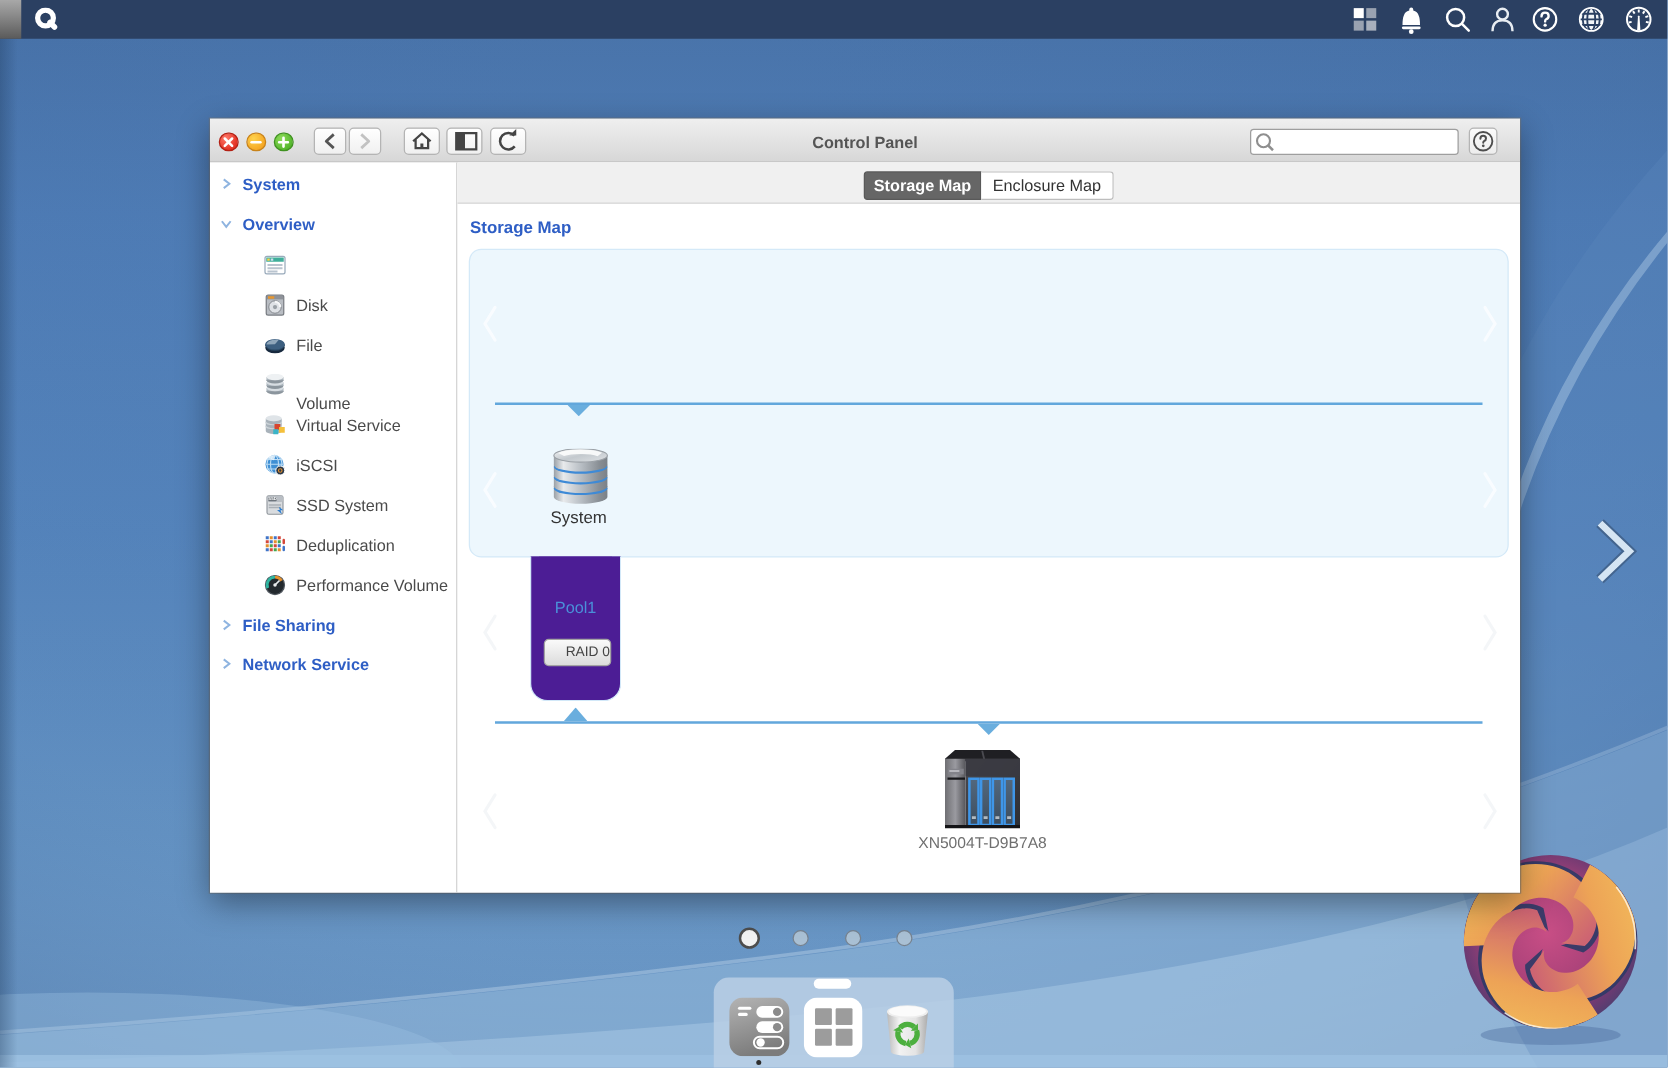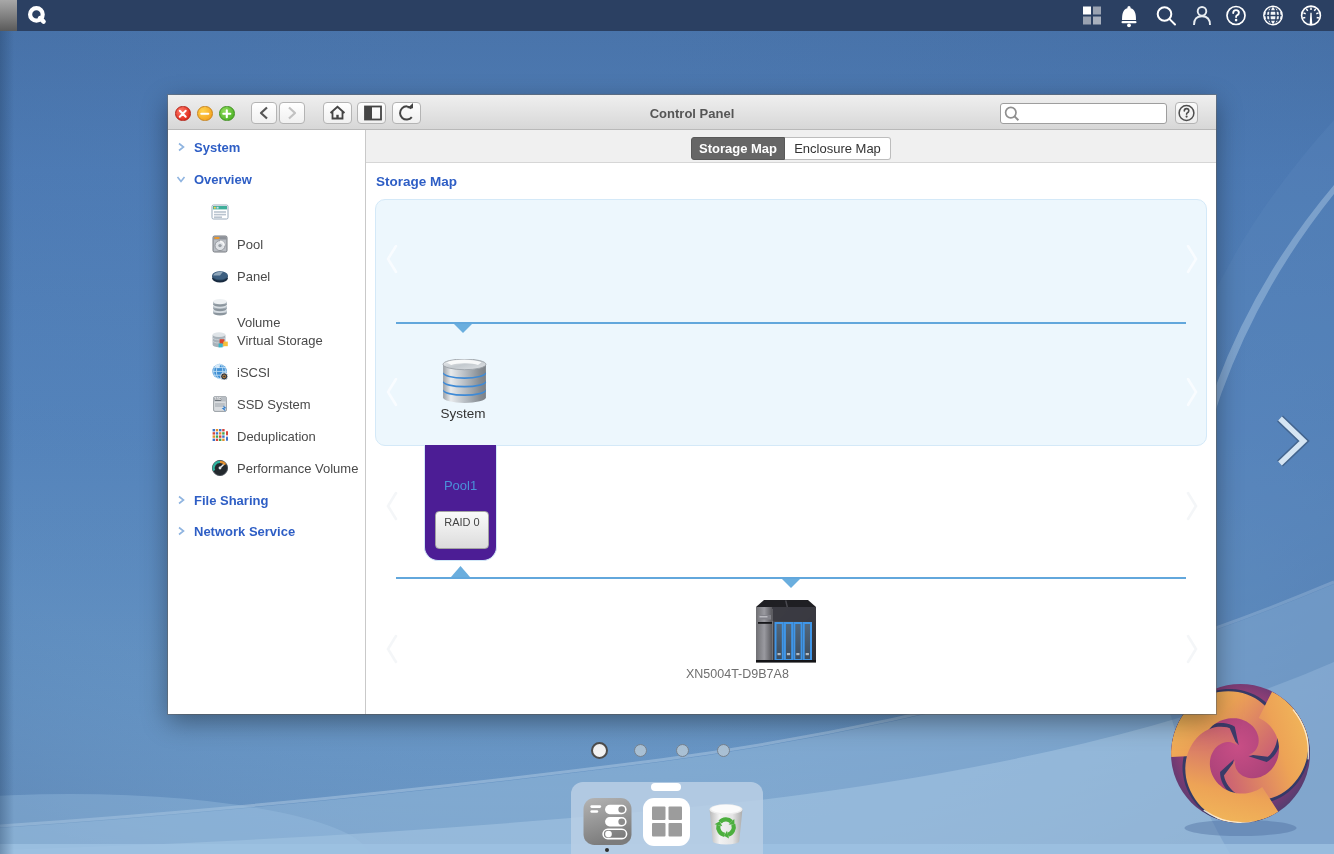--- a/index.html
+++ b/index.html
@@ -31,23 +31,23 @@
   #tabrow { position:absolute; left:0; top:0; right:0; height:32.8px; background:#f0f0f0; border-bottom:1px solid #d6d6d6; }
   .tab { position:absolute; top:7px; height:23px; font-size:13px; line-height:21px; text-align:center; }
   #tab1 { left:325px; width:94px; background:#666; color:#fff; font-weight:bold; border:1px solid #595959; border-radius:3px 0 0 3px; }
   #tab2 { left:419px; width:106px; background:#fff; color:#333; border:1px solid #bdbdbd; border-left:none; border-radius:0 3px 3px 0; }
   #smhead { position:absolute; left:10px; top:44px; font-size:13.5px; font-weight:bold; color:#2e5ec5; }
   #panel { position:absolute; left:9px; top:69px; width:832px; height:247px; background:#edf7fd; border:1px solid #d4e9f8; border-radius:10px; }
   .hline { position:absolute; height:2px; background:#62a7dc; }
   .tri { position:absolute; }
   #pooltab { position:absolute; left:58px; top:315px; width:73px; height:116px; background:#4c1d95; border:1px solid #d2e8f8; border-top:none; border-radius:0 0 14px 14px; }
   #pooltab .pname { display:block; text-align:center; margin-top:33px; font-size:13px; color:#4a90d9; }
-  #raid { position:absolute; left:10px; top:66px; width:54px; height:38px; background:linear-gradient(180deg,#fafafa,#dcdcdc); border:1px solid #a3a3a3; border-radius:4px; font-size:11px; color:#444; text-align:center; line-height:20px; }
+  #raid { position:absolute; left:10px; top:66px; width:54px; height:22px; background:linear-gradient(180deg,#fafafa,#dcdcdc); border:1px solid #a3a3a3; border-radius:4px; font-size:11px; color:#444; text-align:right; line-height:20px; }
   #syslabel { position:absolute; left:32px; top:276px; width:130px; text-align:center; font-size:13.5px; color:#333; }
-  #naslabel { position:absolute; left:320px; top:537px; width:200px; text-align:left; font-size:12.5px; color:#6f6f6f; }
+  #naslabel { position:absolute; left:320px; top:537px; width:200px; text-align:center; font-size:12.5px; color:#6f6f6f; }
   
   .dot { position:absolute; border-radius:50%; z-index:5; }
   #dock { position:absolute; left:571px; top:781.5px; width:192px; height:73px; background:rgba(186,207,229,.85); border-radius:12px 12px 0 0; z-index:6; }
   #dockpill { position:absolute; left:80px; top:1px; width:30px; height:8.5px; background:#fff; border-radius:4px; }
   #bigchev { position:absolute; left:1272px; top:412px; z-index:4; }
 </style>
 </head>
 <body>
 <svg id="wall" viewBox="0 0 1334 854" preserveAspectRatio="none">
   <defs>
@@ -197,30 +197,30 @@
     <div class="cat" style="top:42px">Overview</div>
     <svg class="icon18" style="top:73px" viewBox="0 0 18 18">
       <rect x="1" y="2" width="16" height="14" rx="1.5" fill="#fff" stroke="#9ab" stroke-width="1"></rect>
       <rect x="2" y="3" width="14" height="3.4" fill="#3fae9a"></rect>
       <rect x="2.8" y="3.8" width="2" height="1.8" fill="#ffd24a"></rect>
         <rect x="5.6" y="3.8" width="2" height="1.8" fill="#cde"></rect>
       <rect x="3" y="8.2" width="12" height="1.6" fill="#b9c4cf"></rect>
         <rect x="3" y="10.8" width="12" height="1.6" fill="#b9c4cf"></rect>
         <rect x="3" y="13.4" width="8" height="1.6" fill="#b9c4cf"></rect>
     </svg>
-    <div class="item" style="top:107px">Pool</div>
+    <div class="item" style="top:107px">Disk</div>
     <svg class="icon18" style="top:105px" viewBox="0 0 18 18">
       <rect x="2" y="1" width="14" height="16" rx="1.5" fill="#b9bdc3" stroke="#787c82" stroke-width="1"></rect>
       <rect x="2.5" y="1.5" width="13" height="3" fill="#8e9299"></rect>
       <rect x="3.4" y="2" width="5" height="2" fill="#e8972e"></rect>
       <circle cx="9" cy="10.6" r="5" fill="#dfe2e6" stroke="#84888e" stroke-width="0.8"></circle>
       <circle cx="9" cy="10.6" r="1.7" fill="#9aa0a6"></circle>
       <path d="M9 5.6 A5 5 0 0 1 14 10.6 L12.2 10.6 A3.2 3.2 0 0 0 9 7.4 Z" fill="#f6f7f8"></path>
     </svg>
-    <div class="item" style="top:139px">Panel</div>
+    <div class="item" style="top:139px">File</div>
     <svg class="icon18" style="top:137px" viewBox="0 0 18 18">
       <ellipse cx="9" cy="11.2" rx="7.8" ry="4.4" fill="#17293e"></ellipse>
       <ellipse cx="9" cy="9.2" rx="7.8" ry="4.4" fill="#2c4a66"></ellipse>
       <ellipse cx="9" cy="8.4" rx="7.8" ry="4.2" fill="#3d5f80"></ellipse>
       <path d="M2.2 8.5 A7.8 4.2 0 0 1 12 4.8 L9 8.4 Z" fill="#8fa6ba"></path>
     </svg>
     <div class="item" style="top:185px">Volume</div>
     <svg class="icon18" style="top:169px" viewBox="0 0 18 18">
       <g>
           <ellipse cx="9" cy="14" rx="6.8" ry="2.6" fill="#8b959d"></ellipse>
@@ -231,21 +231,21 @@
           <ellipse cx="9" cy="14" rx="6.8" ry="2.6" fill="#8b959d"></ellipse>
           <rect x="2.2" y="11.4" width="13.6" height="2.6" fill="#aab4bc"></rect>
           <ellipse cx="9" cy="11.4" rx="6.8" ry="2.6" fill="#d7dde2"></ellipse>
         </g>
       <g transform="translate(0,-8.8)">
           <ellipse cx="9" cy="14" rx="6.8" ry="2.6" fill="#8b959d"></ellipse>
           <rect x="2.2" y="11.4" width="13.6" height="2.6" fill="#aab4bc"></rect>
           <ellipse cx="9" cy="11.4" rx="6.8" ry="2.6" fill="#eef1f3"></ellipse>
         </g>
     </svg>
-    <div class="item" style="top:203px">Virtual Storage</div>
+    <div class="item" style="top:203px">Virtual Service</div>
     <svg class="icon18" style="top:201px" viewBox="0 0 18 18">
       <ellipse cx="8" cy="3.6" rx="6.4" ry="2.4" fill="#dfe4e8"></ellipse>
       <path d="M1.6 3.6 L1.6 13.8 A6.4 2.4 0 0 0 14.4 13.8 L14.4 3.6 A6.4 2.4 0 0 1 1.6 3.6 Z" fill="#a8b2ba"></path>
       <path d="M1.6 6.4 A6.4 2.4 0 0 0 14.4 6.4 M1.6 9.6 A6.4 2.4 0 0 0 14.4 9.6" stroke="#cdd4d9" stroke-width="0.9" fill="none"></path>
       <rect x="8.6" y="8.2" width="4.6" height="4.6" fill="#d8452f"></rect>
       <rect x="12.2" y="10.6" width="4.6" height="4.6" fill="#f5c03a"></rect>
       <rect x="7.6" y="12.4" width="4" height="4" fill="#3ab5c8"></rect>
     </svg>
     <div class="item" style="top:235px">iSCSI</div>
     <svg class="icon18" style="top:233px" viewBox="0 0 18 18">

